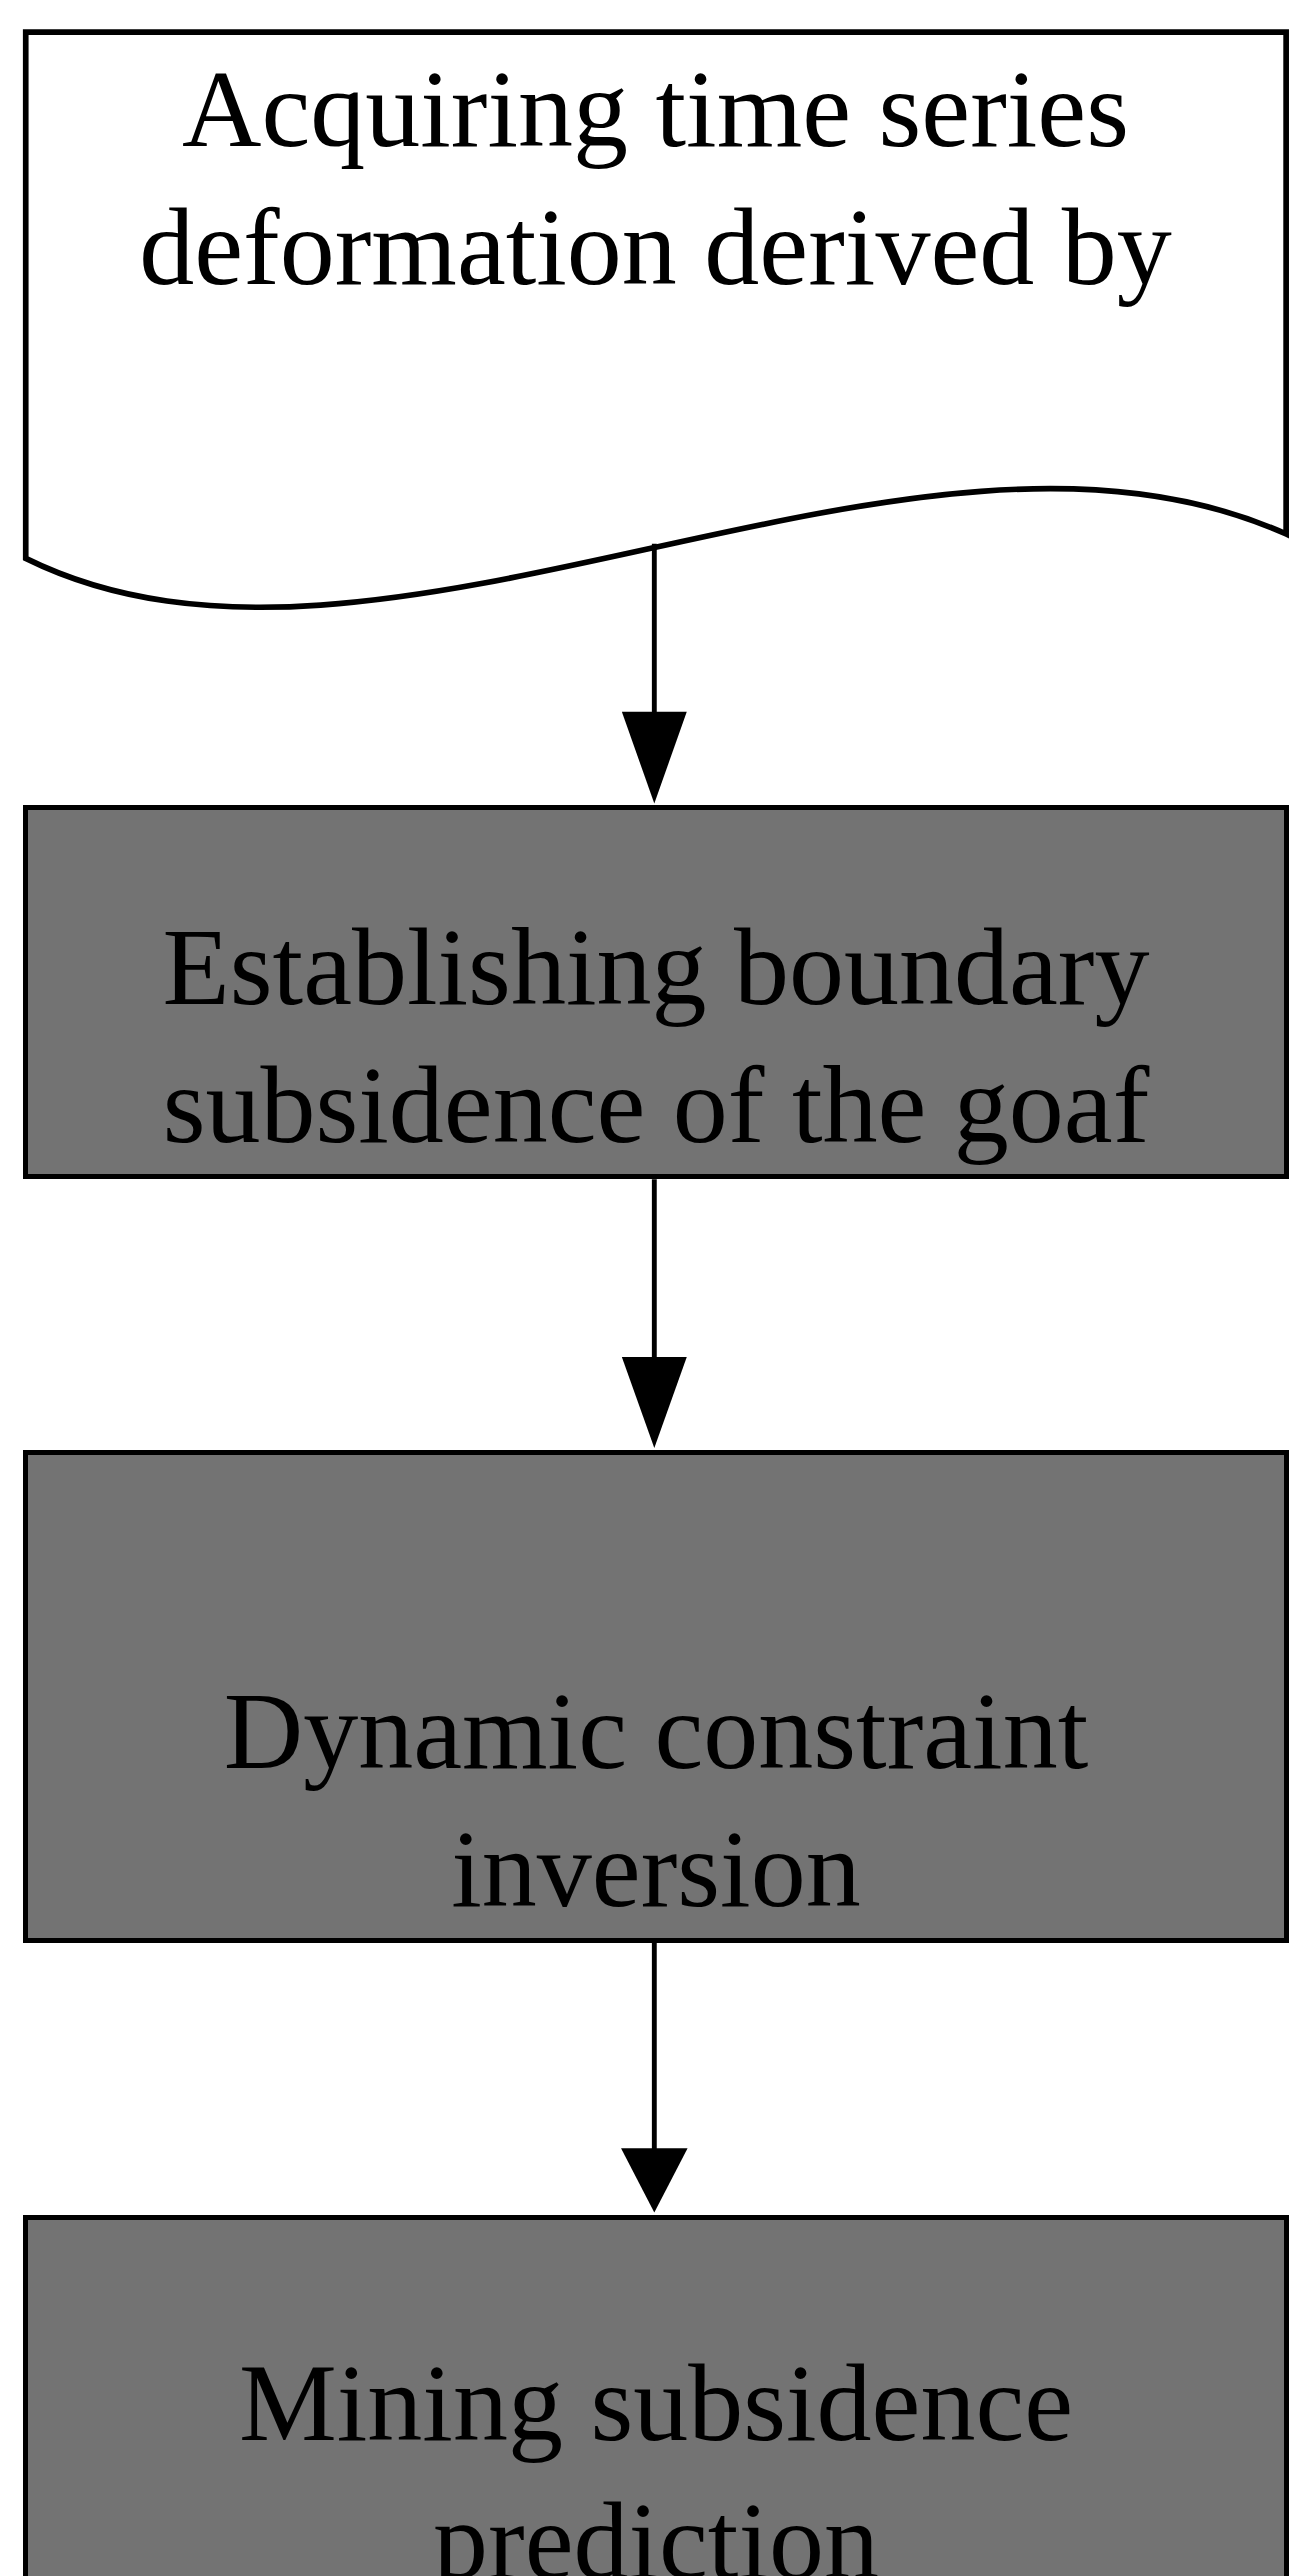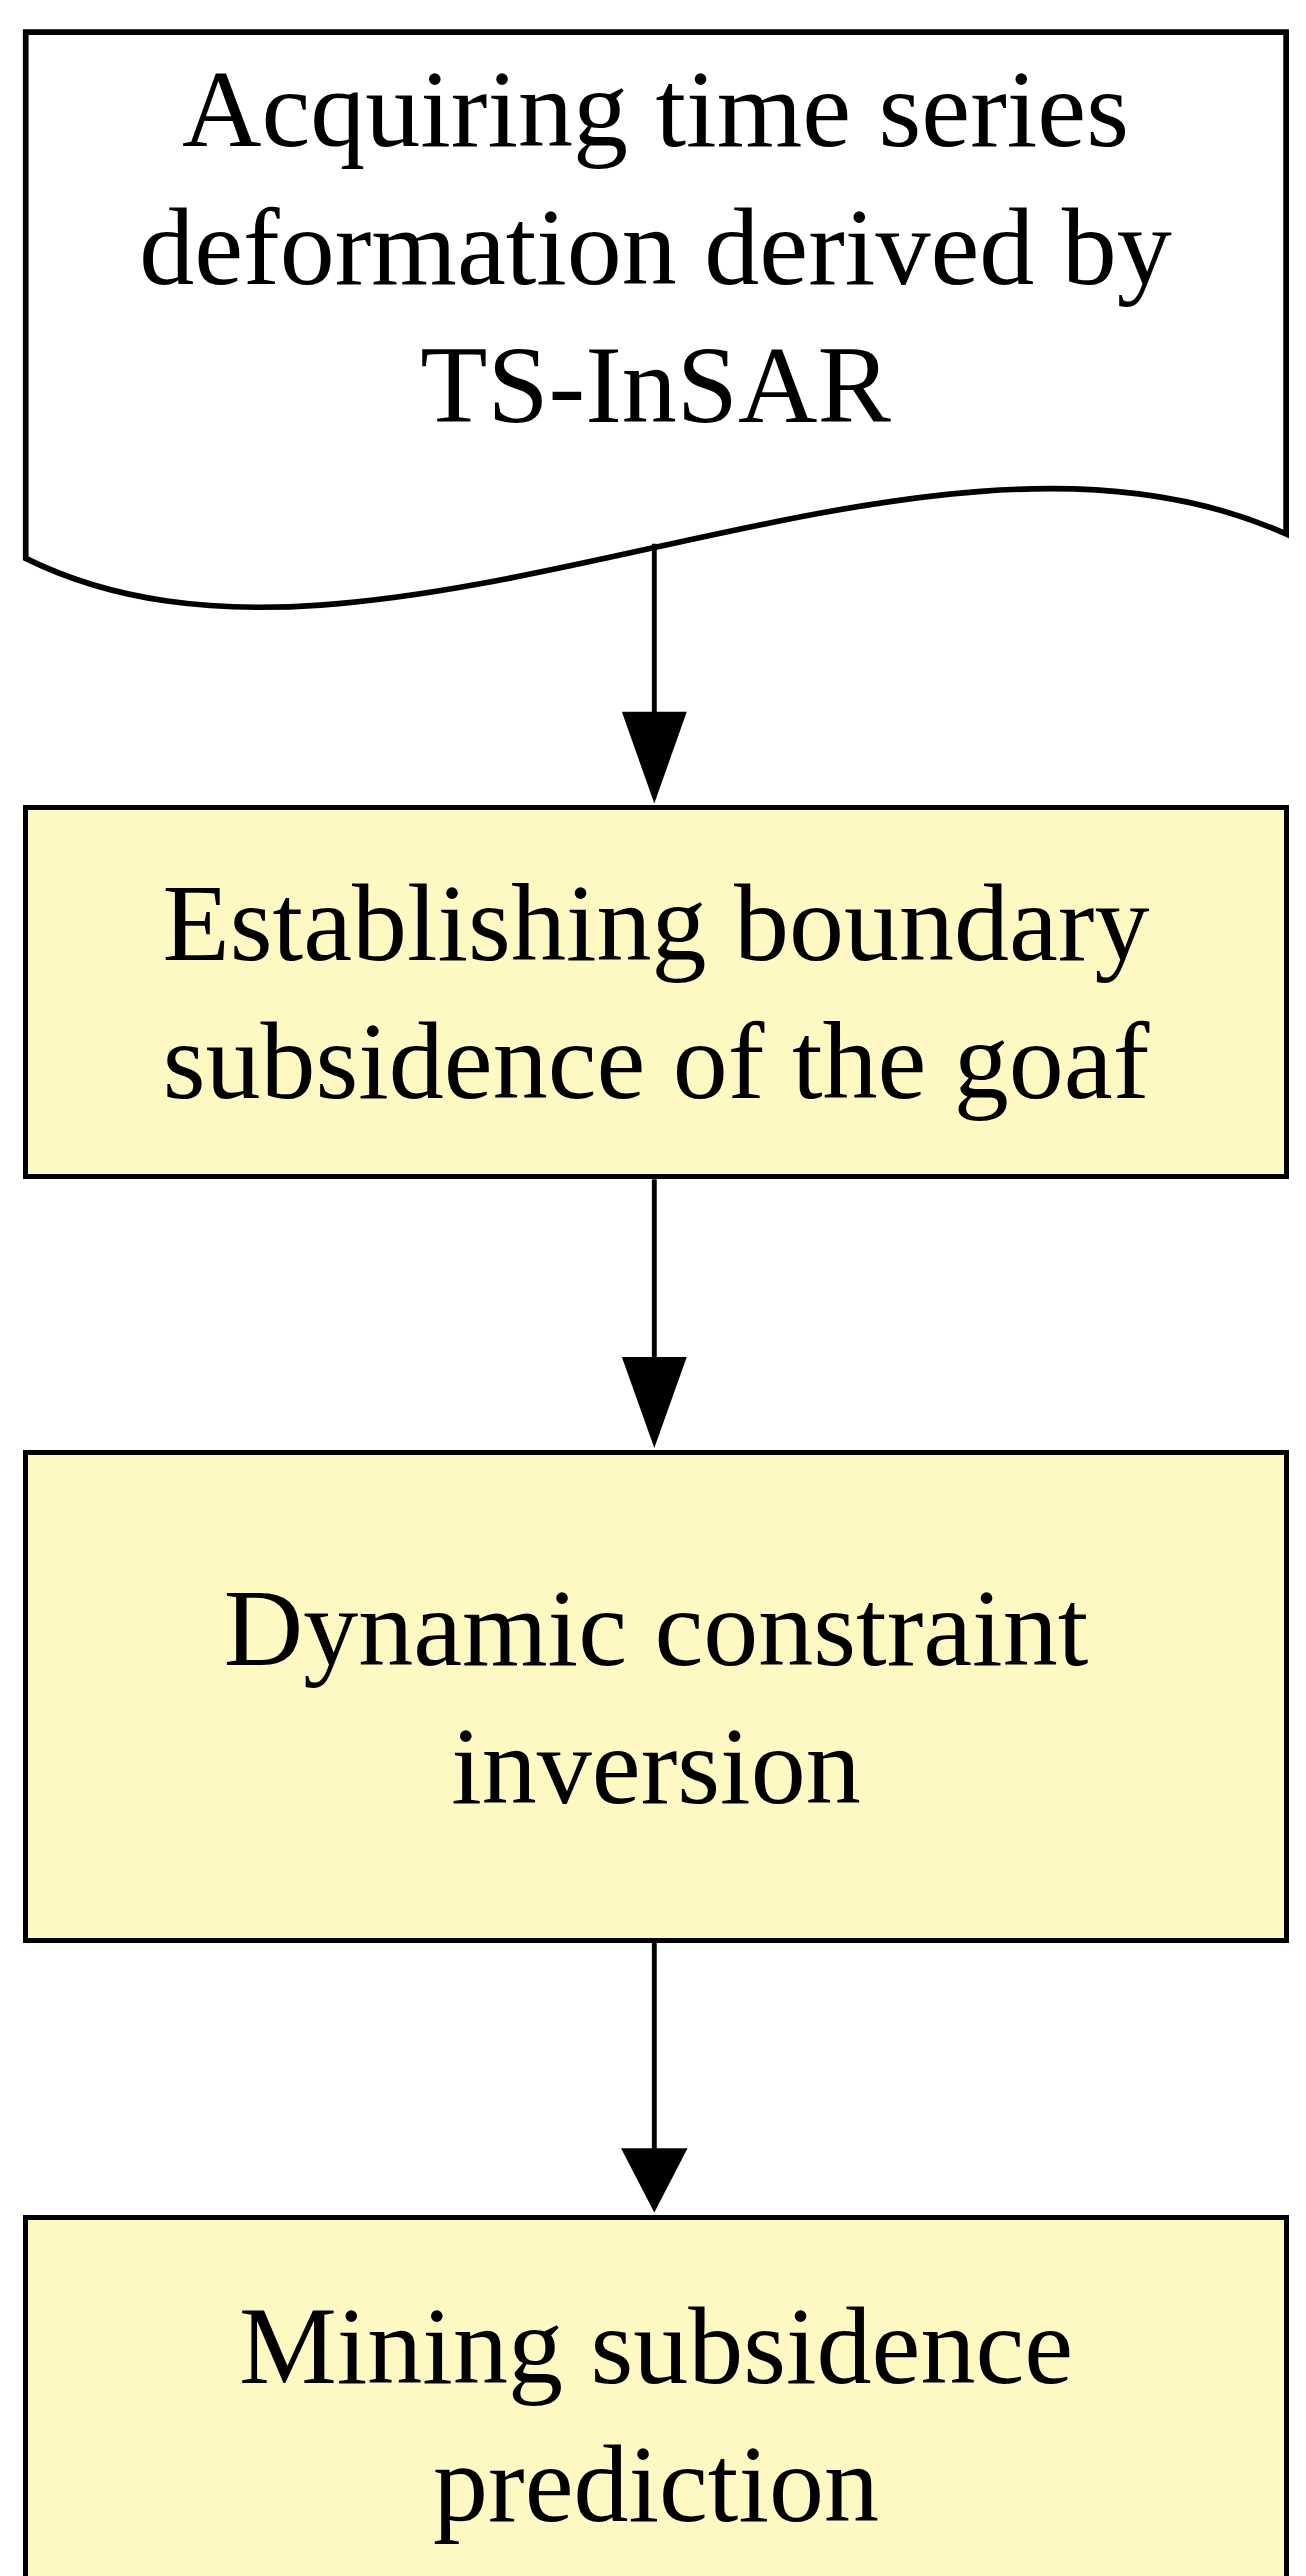--- a/index.html
+++ b/index.html
@@ -32,24 +32,24 @@
     left: 25px;
     top: 40px;
     width: 1261px;
   }
   .node {
     position: absolute;
     left: 23px;
     width: 1266px;
     box-sizing: border-box;
     border: 5.7px solid #000000;
-    background: #fef9c3;
+    background: #737373;
     display: flex;
     flex-direction: column;
-    justify-content: center;
+    justify-content: flex-end;
   }
   .node-2 { top: 805px;  height: 374px; }
   .node-3 { top: 1450px; height: 493px; }
   .node-4 { top: 2215px; height: 400px; }
   .line { white-space: nowrap; }
 </style>
 </head>
 <body>
 
 <div class="canvas">
@@ -71,21 +71,20 @@
 
     <g>
       <line x1="806" y1="2393" x2="806" y2="2652" stroke="#000000" stroke-width="6"></line>
       <polygon points="765,2647 847,2647 806,2726" fill="#000000"></polygon>
     </g>
   </svg>
 
   <div class="flow-text doc-text">
     <div class="line">Acquiring time series</div>
     <div class="line">deformation derived by</div>
-    <div class="line">TS-InSAR</div>
   </div>
 
   <div class="node node-2 flow-text">
     <div class="line">Establishing boundary</div>
     <div class="line">subsidence of the goaf</div>
   </div>
 
   <div class="node node-3 flow-text">
     <div class="line">Dynamic constraint</div>
     <div class="line">inversion</div>

